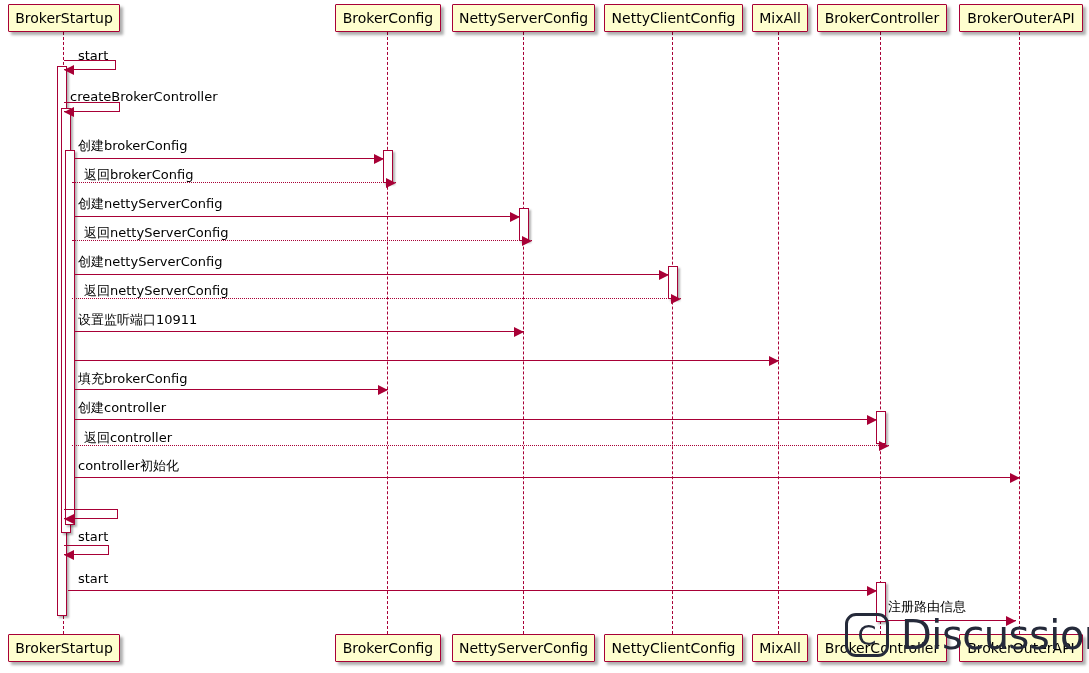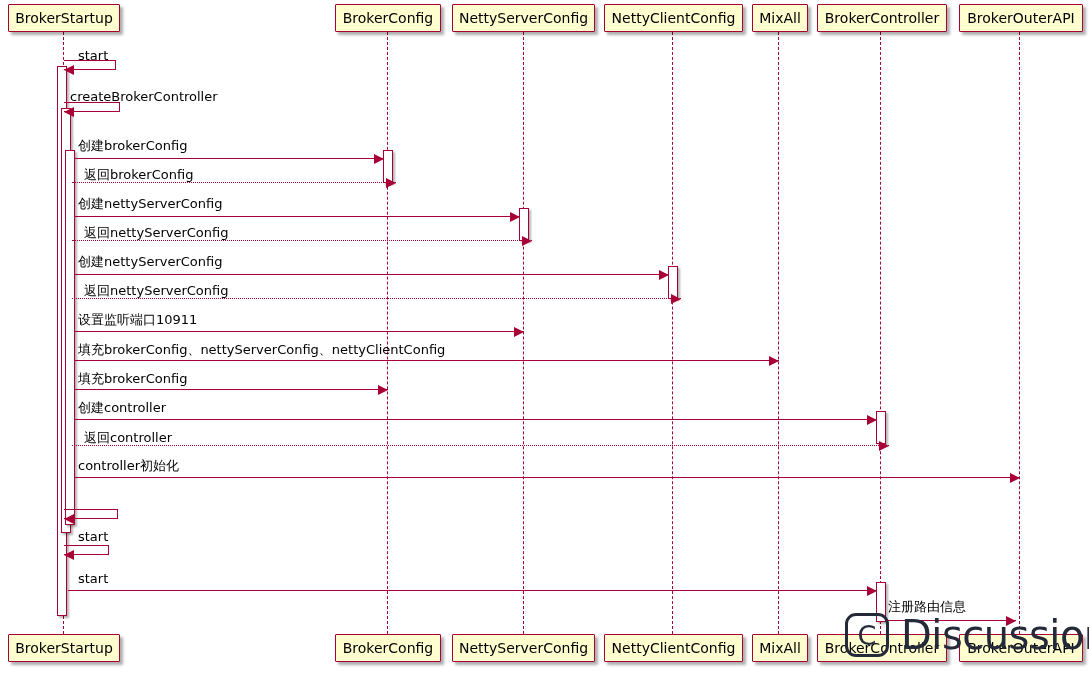--- a/index.html
+++ b/index.html
@@ -156,21 +156,20 @@
     <div class="arrow-head right" style="left: 522px; top: 236px; z-index: 31;"></div>
     <div class="msg-label" style="left: 78px; top: 255px; z-index: 40;">创建nettyServerConfig</div>
     <div class="msg-line" style="left: 74px; top: 274px; width: 595px; z-index: 30;"></div>
     <div class="arrow-head right" style="left: 659px; top: 270px; z-index: 31;"></div>
     <div class="msg-label" style="left: 84px; top: 284px; z-index: 40;">返回nettyServerConfig</div>
     <div class="msg-line dotted" style="left: 72px; top: 298px; width: 609px; z-index: 30;"></div>
     <div class="arrow-head right" style="left: 671px; top: 294px; z-index: 31;"></div>
     <div class="msg-label" style="left: 78px; top: 313px; z-index: 40;">设置监听端口10911</div>
     <div class="msg-line" style="left: 74px; top: 331px; width: 450px; z-index: 30;"></div>
     <div class="arrow-head right" style="left: 514px; top: 327px; z-index: 31;"></div>
-    <div class="msg-label" style="left: 78px; top: 343px; z-index: 40;">填充brokerConfig、nettyServerConfig、nettyClientConfig</div>
     <div class="msg-line" style="left: 74px; top: 360px; width: 705px; z-index: 30;"></div>
     <div class="arrow-head right" style="left: 769px; top: 356px; z-index: 31;"></div>
     <div class="msg-label" style="left: 78px; top: 372px; z-index: 40;">填充brokerConfig</div>
     <div class="msg-line" style="left: 74px; top: 389px; width: 314px; z-index: 30;"></div>
     <div class="arrow-head right" style="left: 378px; top: 385px; z-index: 31;"></div>
     <div class="msg-label" style="left: 78px; top: 401px; z-index: 40;">创建controller</div>
     <div class="msg-line" style="left: 74px; top: 419px; width: 803px; z-index: 30;"></div>
     <div class="arrow-head right" style="left: 867px; top: 415px; z-index: 31;"></div>
     <div class="msg-label" style="left: 84px; top: 431px; z-index: 40;">返回controller</div>
     <div class="msg-line dotted" style="left: 72px; top: 445px; width: 817px; z-index: 30;"></div>

